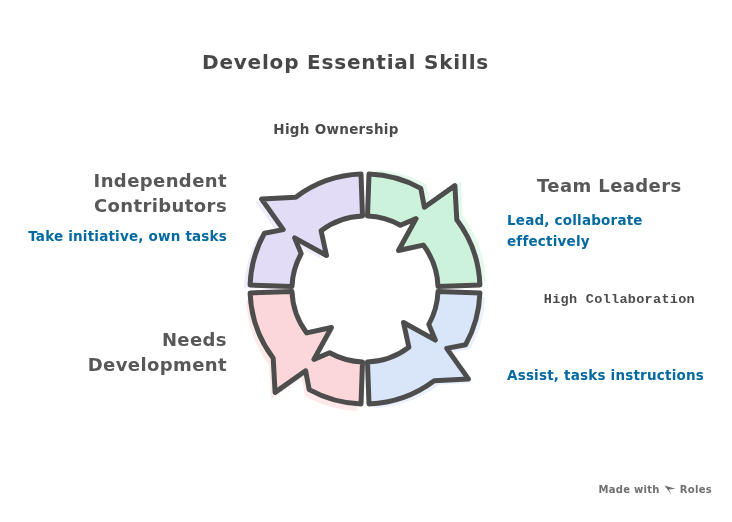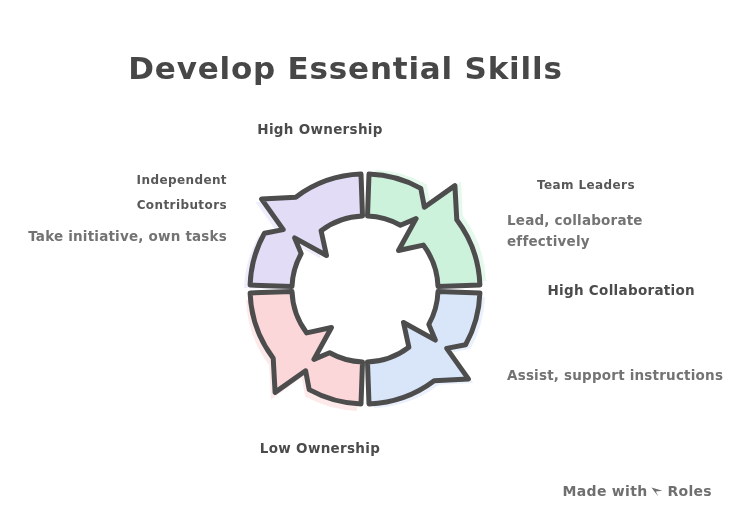--- a/index.html
+++ b/index.html
@@ -3,39 +3,39 @@
 <meta charset="utf-8">
 <style>
   html,body{margin:0;padding:0;background:#ffffff;}
   .canvas{
     position:relative;width:732px;height:522px;background:#ffffff;
     font-family:"DejaVu Sans","Liberation Sans",sans-serif;overflow:hidden;
   }
   .abs{position:absolute;}
   .title{
     width:691px;left:0;top:50px;text-align:center;
-    font-size:31px;font-weight:bold;letter-spacing:0.8px;color:#474747;
+    font-size:20px;font-weight:bold;letter-spacing:0.8px;color:#474747;
   }
   .axis{
     font-size:13.5px;font-weight:bold;color:#4b4b4b;letter-spacing:0.3px;
   }
-  .axis.centered{width:640px;left:0;text-align:center;}
+  .axis.centered{width:640px;left:16px;text-align:center;}
   .qheading{
-    font-size:12px;font-weight:bold;color:#585858;line-height:25px;
+    font-size:18px;font-weight:bold;color:#585858;line-height:25px;
     letter-spacing:0.4px;white-space:pre-line;
   }
   .qdesc{
-    font-size:13.5px;font-weight:bold;color:#737373;line-height:21px;
+    font-size:13.5px;font-weight:bold;color:#0369a1;line-height:21px;
     letter-spacing:0.2px;white-space:pre-line;
   }
   .right-col{text-align:left;}
   .left-col{text-align:right;}
   .watermark{
     right:20px;top:483px;display:flex;align-items:center;gap:4px;
-    font-size:14px;font-weight:bold;color:#6f6f6f;letter-spacing:0.3px;
+    font-size:10px;font-weight:bold;color:#6f6f6f;letter-spacing:0.3px;
   }
   .watermark svg{display:block;}
   #cycle-svg{left:0;top:0;}
 </style>
 </head>
 <body>
 
 <div class="canvas">
 
   <svg id="cycle-svg" class="abs" width="732" height="522" viewBox="0 0 732 522">
@@ -45,33 +45,34 @@
       <path d="M361.0,403.9 A115,115 0 0 1 309.2,389.6 L305.6,370.7 L275.1,392.4 L273.2,358.2 A115,115 0 0 1 250.1,293.0 L292.0,291.5 A73,73 0 0 0 306.7,332.9 L331.5,327.5 L313.9,359.4 L329.6,352.8 A73,73 0 0 0 362.5,362.0 Z" transform="translate(-4,7)" fill="#fcd7d9" opacity="0.55"></path>
       <path d="M250.1,285.0 A115,115 0 0 1 264.4,233.2 L283.3,229.6 L261.6,199.1 L295.8,197.2 A115,115 0 0 1 361.0,174.1 L362.5,216.0 A73,73 0 0 0 321.1,230.7 L326.5,255.5 L294.6,237.9 L301.2,253.6 A73,73 0 0 0 292.0,286.5 Z" fill="#e2dcf7" stroke="#4d4d4d" stroke-width="5" stroke-linejoin="round"></path>
       <path d="M369.0,174.1 A115,115 0 0 1 420.8,188.4 L424.4,207.3 L454.9,185.6 L456.8,219.8 A115,115 0 0 1 479.9,285.0 L438.0,286.5 A73,73 0 0 0 423.3,245.1 L398.5,250.5 L416.1,218.6 L400.4,225.2 A73,73 0 0 0 367.5,216.0 Z" fill="#cdf2db" stroke="#4d4d4d" stroke-width="5" stroke-linejoin="round"></path>
       <path d="M479.9,293.0 A115,115 0 0 1 465.6,344.8 L446.7,348.4 L468.4,378.9 L434.2,380.8 A115,115 0 0 1 369.0,403.9 L367.5,362.0 A73,73 0 0 0 408.9,347.3 L403.5,322.5 L435.4,340.1 L428.8,324.4 A73,73 0 0 0 438.0,291.5 Z" fill="#d9e6fa" stroke="#4d4d4d" stroke-width="5" stroke-linejoin="round"></path>
       <path d="M361.0,403.9 A115,115 0 0 1 309.2,389.6 L305.6,370.7 L275.1,392.4 L273.2,358.2 A115,115 0 0 1 250.1,293.0 L292.0,291.5 A73,73 0 0 0 306.7,332.9 L331.5,327.5 L313.9,359.4 L329.6,352.8 A73,73 0 0 0 362.5,362.0 Z" fill="#fcd7d9" stroke="#4d4d4d" stroke-width="5" stroke-linejoin="round"></path>
     </svg>
 
   <div class="abs title">Develop Essential Skills</div>
 
   <div class="abs axis centered" style="top:121px;">High Ownership</div>
-  <div class="abs axis centered" style="top:440px;">Low Ownership</div>
-  <div class="abs axis" style="right:37px;top:282px;">High Collaboration</div>
+  <div class="abs axis" style="right:37px;top:292px;font-family:Liberation Mono, monospace;">High Collaboration</div>
 
   <div class="abs qheading left-col" style="right:505px;top:168px;width:220px;">Independent
 Contributors</div>
   <div class="abs qdesc left-col" style="right:505px;top:226px;width:260px;">Take initiative, own tasks</div>
 
   <div class="abs qheading right-col" style="left:537px;top:173px;width:220px;">Team Leaders</div>
   <div class="abs qdesc right-col" style="left:507px;top:210px;width:220px;">Lead, collaborate
 effectively</div>
 
-  <div class="abs qdesc right-col" style="left:507px;top:365px;width:220px;">Assist, support instructions</div>
+  <div class="abs qdesc right-col" style="left:507px;top:365px;width:220px;">Assist, tasks instructions</div>
 
+  <div class="abs qheading left-col" style="right:505px;top:327px;width:220px;">Needs
+Development</div>
 
   <div class="abs watermark">
     <span>Made with</span>
     <svg width="12" height="12" viewBox="0 0 12 12">
       <path d="M0.5,2.5 L11.5,5.8 L4.8,6.6 L7.4,11.5 L3.6,6.8 Z" fill="#6f6f6f"></path>
     </svg>
     <span>Roles</span>
   </div>
 
 </div>

